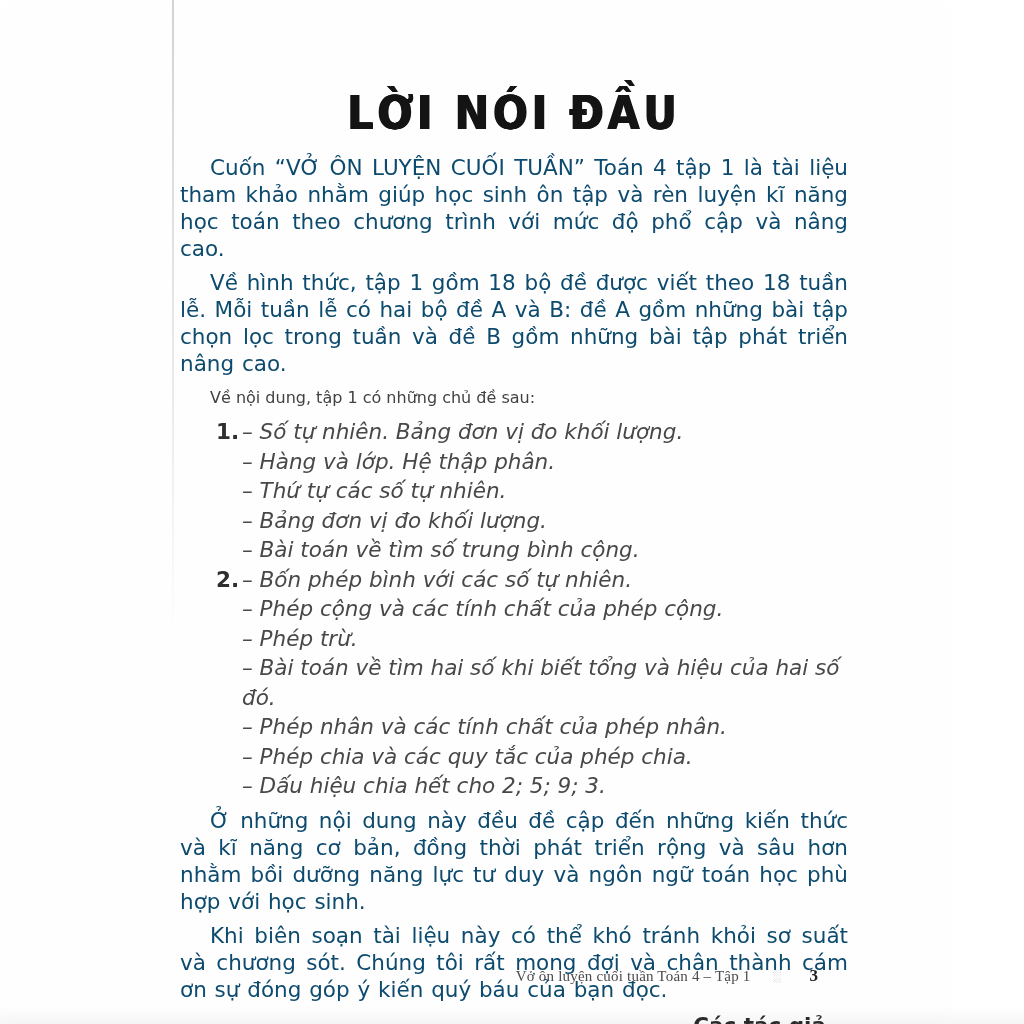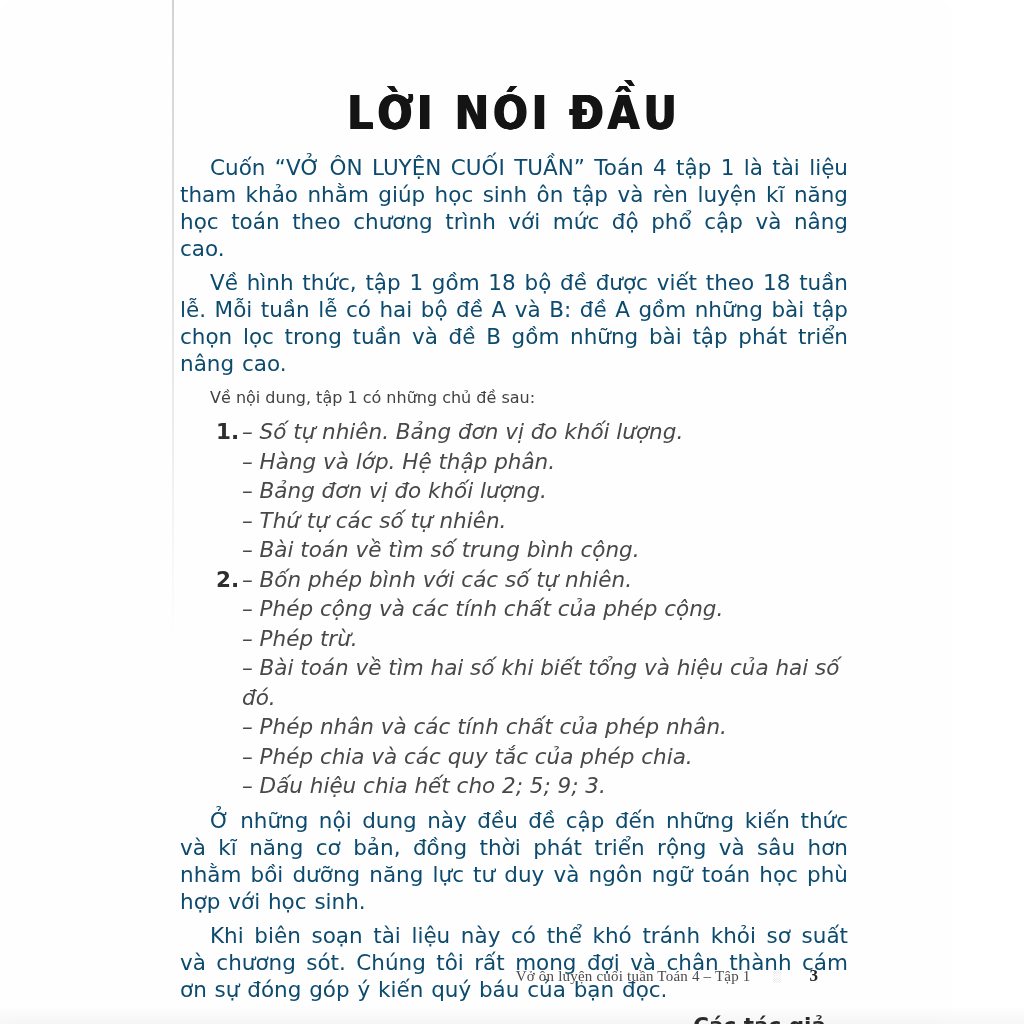--- a/index.html
+++ b/index.html
@@ -145,25 +145,25 @@
       <div class="topic-item">
         <span class="topic-num">1.</span>
         <span>– Số tự nhiên. Bảng đơn vị đo khối lượng.</span>
       </div>
       <div class="topic-item">
         <span class="topic-num"></span>
         <span>– Hàng và lớp. Hệ thập phân.</span>
       </div>
       <div class="topic-item">
         <span class="topic-num"></span>
+        <span>– Thứ tự các số tự nhiên.</span>
+      </div>
+      <div class="topic-item">
+        <span class="topic-num"></span>
         <span>– Bảng đơn vị đo khối lượng.</span>
-      </div>
-      <div class="topic-item">
-        <span class="topic-num"></span>
-        <span>– Thứ tự các số tự nhiên.</span>
       </div>
       <div class="topic-item">
         <span class="topic-num"></span>
         <span>– Bài toán về tìm số trung bình cộng.</span>
       </div>
       <div class="topic-item">
         <span class="topic-num">2.</span>
         <span>– Bốn phép bình với các số tự nhiên.</span>
       </div>
       <div class="topic-item">

